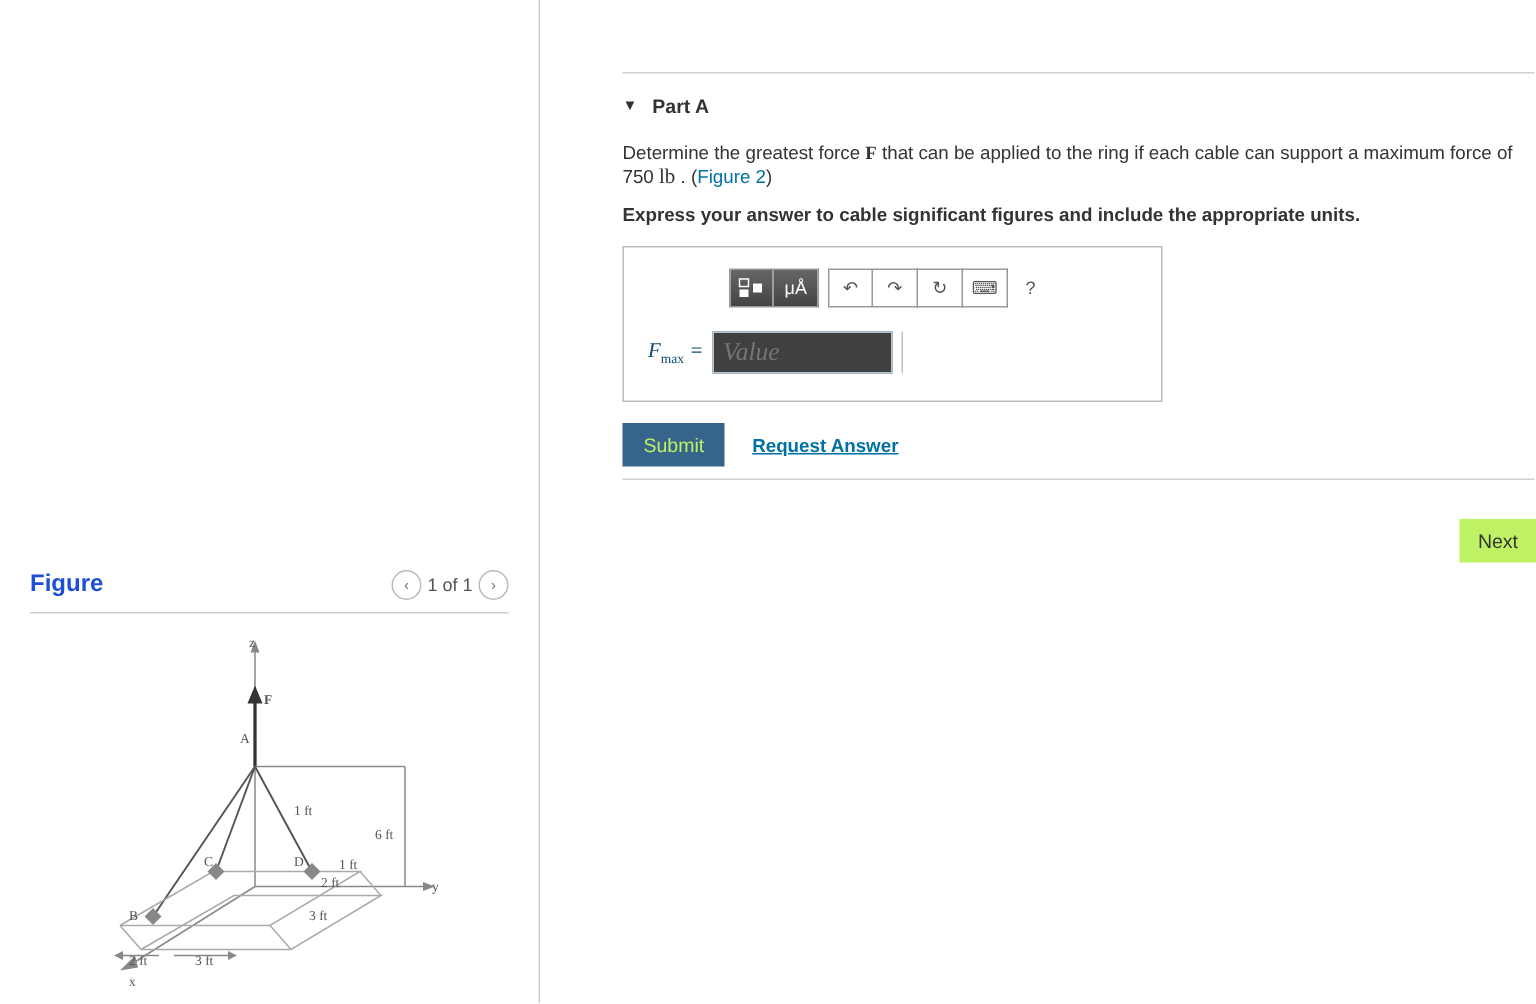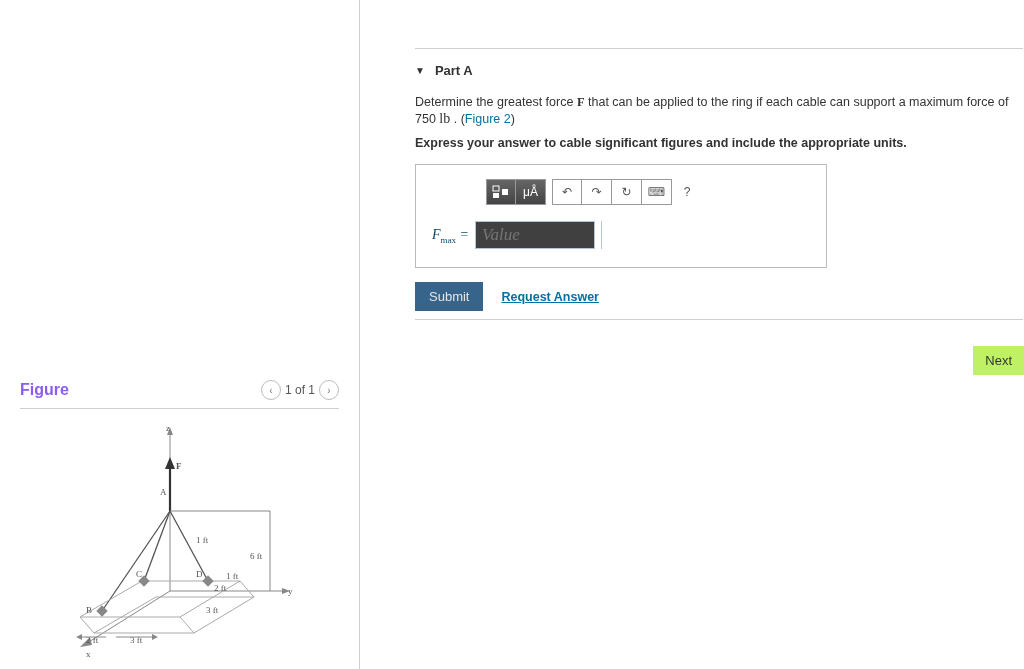--- a/index.html
+++ b/index.html
@@ -26,21 +26,21 @@
     display: flex;
     align-items: center;
     justify-content: space-between;
     border-bottom: 1px solid #cfcfcf;
     padding: 4px 0 8px 0;
     margin-top: 376px;
   }
   .figure-title {
     font-size: 16px;
     font-weight: bold;
-    color: #8b5cf6;
+    color: #1d4ed8;
   }
   .figure-nav {
     display: flex;
     align-items: center;
     gap: 4px;
     font-size: 12px;
     color: #555;
   }
   .nav-circle {
     width: 20px;
@@ -118,21 +118,21 @@
     color: #0071a3;
     cursor: pointer;
   }
   .instruction {
     font-size: 12.5px;
     font-weight: bold;
     margin: 8px 0 14px 0;
   }
   .answer-box {
     border: 1px solid #bbb;
-    width: 412px;
+    width: 360px;
     padding: 14px 16px 18px 16px;
     margin-bottom: 14px;
   }
   .toolbar {
     display: flex;
     align-items: center;
     gap: 0;
     margin-bottom: 16px;
     margin-left: 54px;
   }
@@ -185,21 +185,21 @@
     height: 28px;
     background: #b4c6d4;
   }
   .submit-row {
     display: flex;
     align-items: center;
     gap: 18px;
   }
   .submit-btn {
     background: #36648b;
-    color: #e5e5e5;
+    color: #bef264;
     border: none;
     padding: 7px 14px;
     font-size: 13px;
     cursor: pointer;
   }
   .request-answer {
     color: #0071a3;
     font-weight: bold;
     font-size: 12.5px;
     cursor: pointer;

